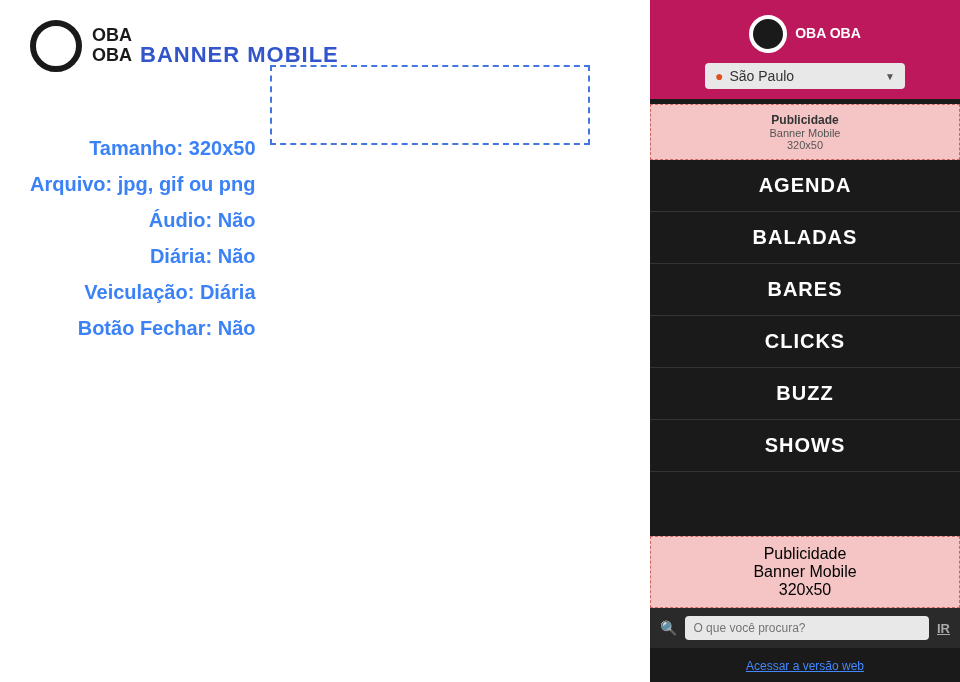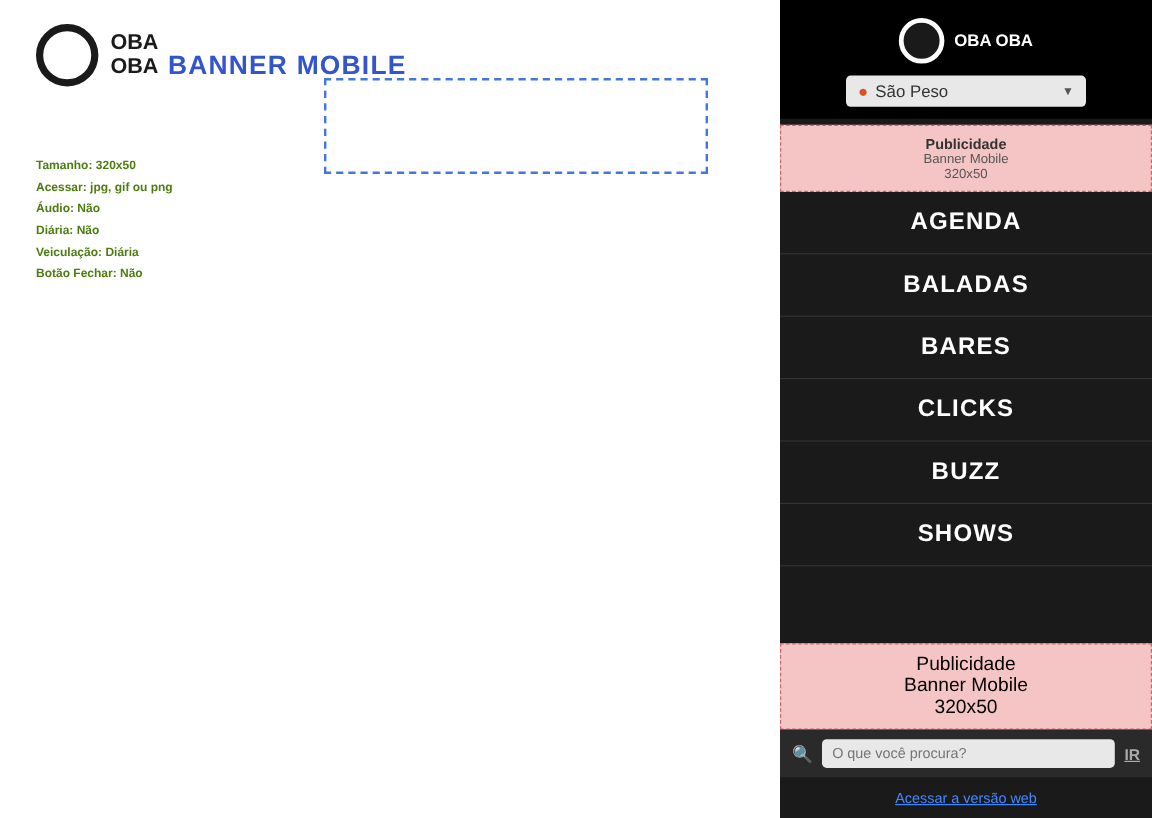--- a/index.html
+++ b/index.html
@@ -65,42 +65,43 @@
       border: 2px dashed #4477dd;
     }
 
     
     .info-panel {
       position: absolute;
       left: 30px;
       top: 130px;
     }
     .info-panel p {
-      font-size: 10px;
-      color: #4d7c0f;
+      font-size: 20px;
+      color: #3b82f6;
       line-height: 1.8;
+      text-align: right;
     }
     .info-panel p span {
       font-weight: bold;
     }
 
     
     .right-panel {
       position: absolute;
       right: 0; top: 0;
       width: 310px;
       height: 682px;
       background: #1a1a1a;
       display: flex;
       flex-direction: column;
     }
 
     
     .mobile-header {
-      background: #000000;
+      background: #be185d;
       padding: 15px 15px 10px 15px;
       display: flex;
       flex-direction: column;
       align-items: center;
     }
     .mobile-logo {
       display: flex;
       align-items: center;
       gap: 8px;
       margin-bottom: 10px;
@@ -252,21 +253,21 @@
 
   <div class="page-title">BANNER MOBILE</div>
 
   <div class="banner-preview-area"></div>
 
   <div class="info-panel">
     <p>
       <span>Tamanho:</span> <span>320x50</span>
     </p>
     <p>
-      <span>Acessar:</span> <span>jpg, gif ou png</span>
+      <span>Arquivo:</span> <span>jpg, gif ou png</span>
     </p>
     <p>
       <span>Áudio:</span> <span>Não</span>
     </p>
     <p>
       <span>Diária:</span> <span>Não</span>
     </p>
     <p>
       <span>Veiculação:</span> <span>Diária</span>
     </p>
@@ -283,21 +284,21 @@
       <div class="mobile-logo-circle"></div>
       <div class="mobile-logo-text">
         <span>OBA</span>
         <span>OBA</span>
       </div>
     </div>
 
     <div class="city-selector">
       <div class="city-selector-inner">
         <span class="location-pin">●</span>
-        <span class="city-name">São Peso</span>
+        <span class="city-name">São Paulo</span>
       </div>
       <span class="dropdown-arrow">▼</span>
     </div>
   </div>
 
   <div class="top-ad-banner">
     <div class="pub-label">Publicidade</div>
     <div class="pub-sub">Banner Mobile</div>
     <div class="pub-sub">320x50</div>
   </div>

